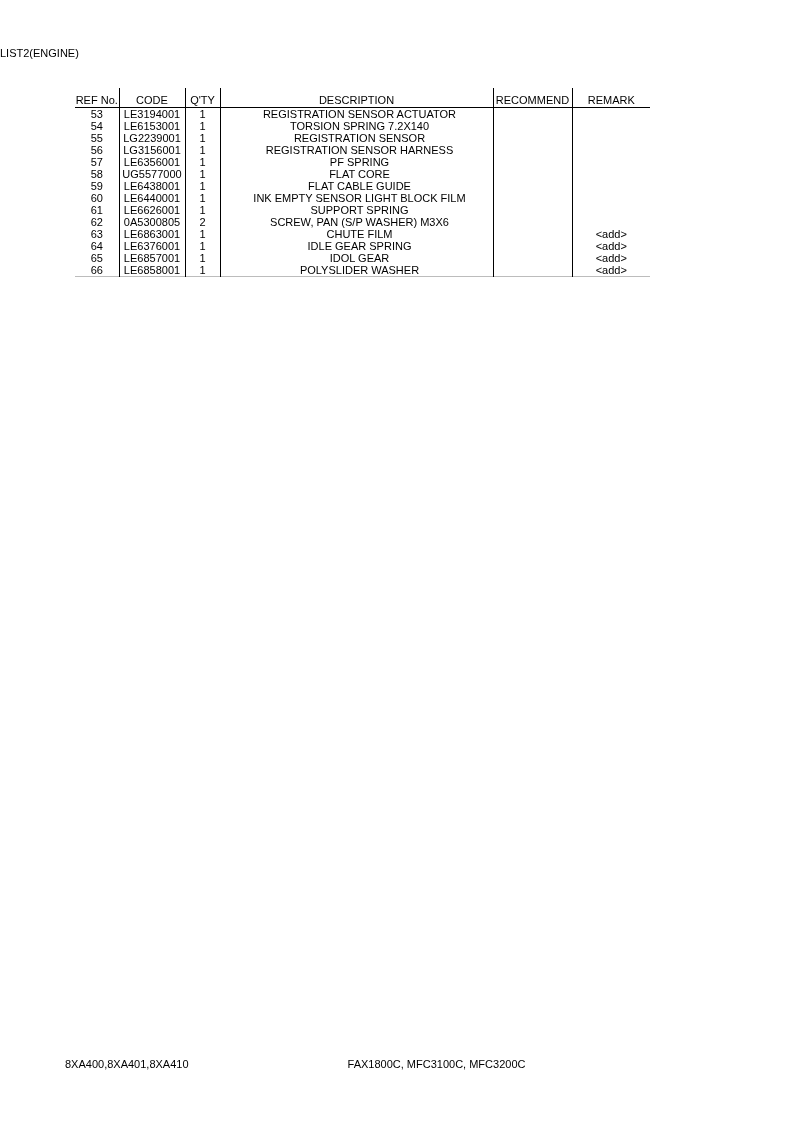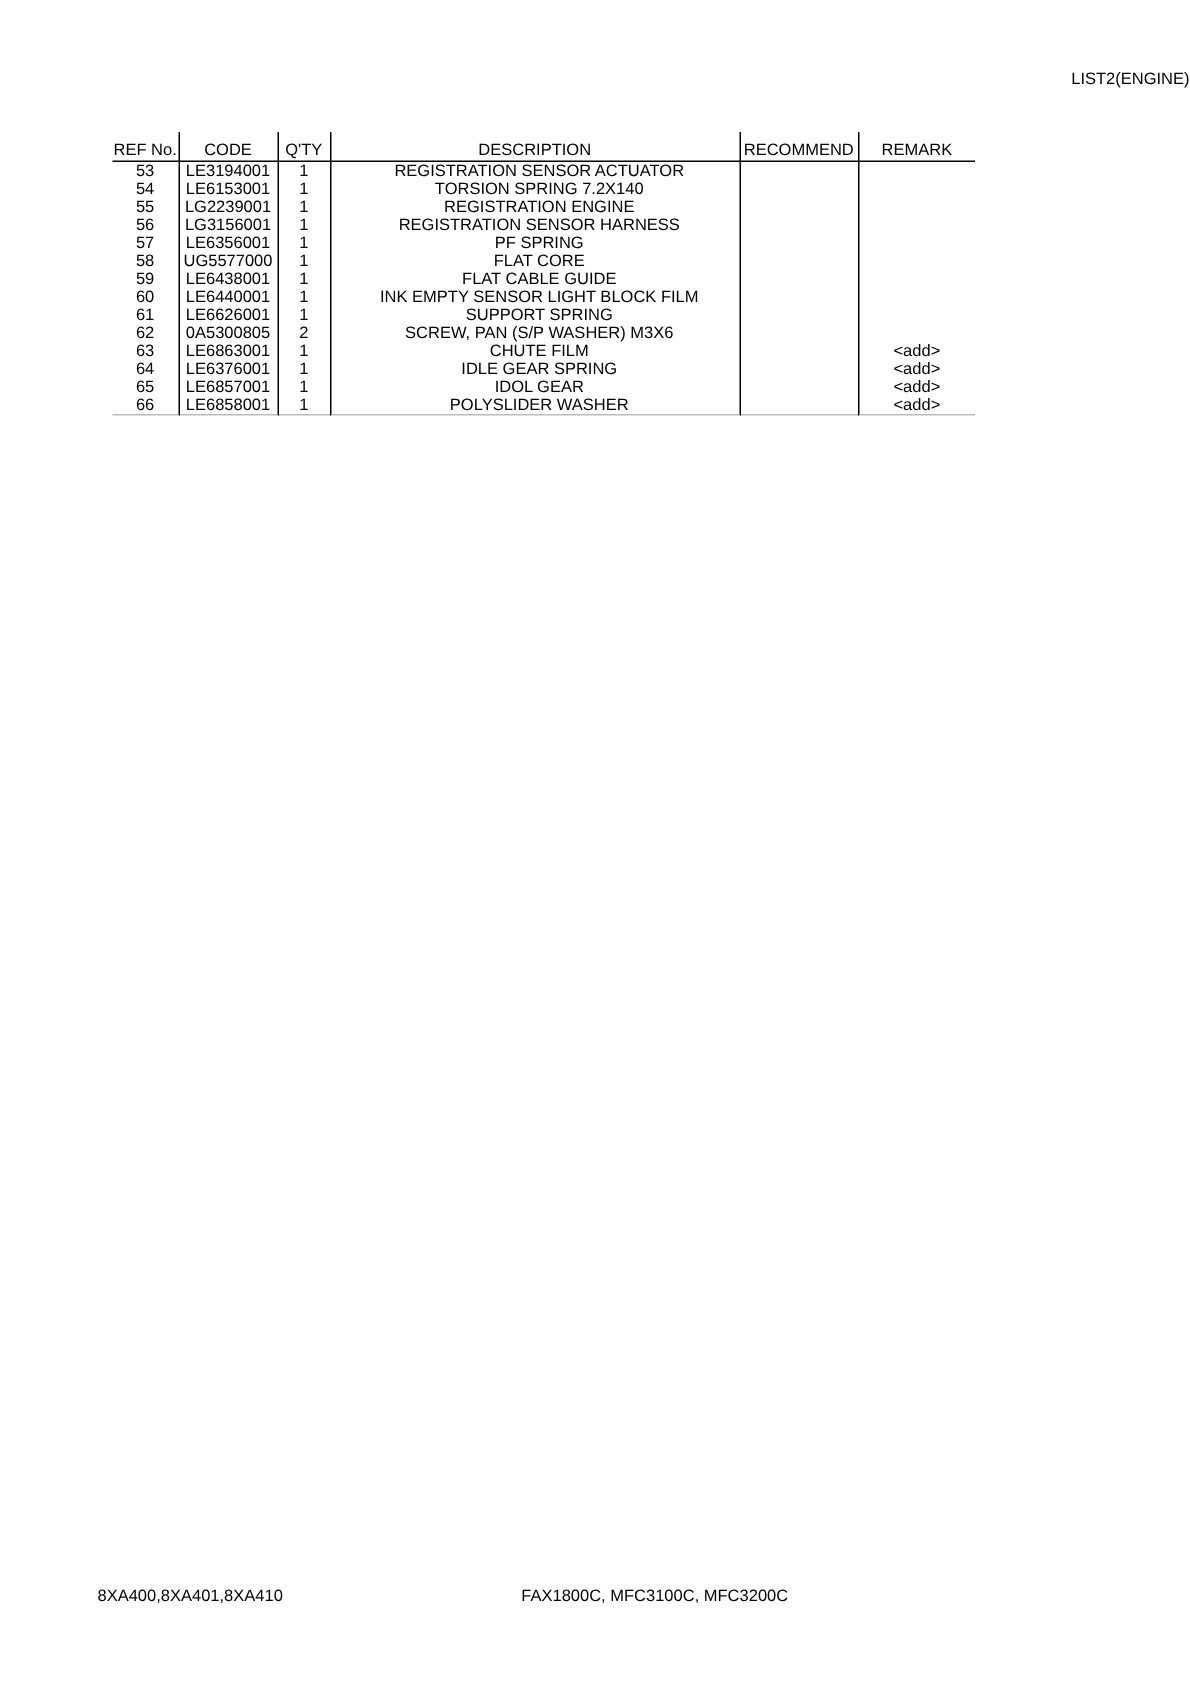--- a/index.html
+++ b/index.html
@@ -14,21 +14,21 @@
     background: #ffffff;
     font-family: "Liberation Sans", sans-serif;
     color: #000000;
     overflow: hidden;
   }
   .title {
     position: absolute;
     top: 47px;
     left: 0;
     width: 793px;
-    text-align: right;
+    text-align: left;
     font-size: 11px;
     line-height: 13px;
     white-space: pre;
   }
   table.parts-table {
     position: absolute;
     left: 75px;
     top: 88px;
     width: 575px;
     border-collapse: collapse;
@@ -135,21 +135,21 @@
         <td class="b-right">LE6153001</td>
         <td class="b-right">1</td>
         <td class="b-right col-desc">TORSION SPRING 7.2X140</td>
         <td class="b-right"></td>
         <td></td>
       </tr>
         <tr>
         <td class="b-right">55</td>
         <td class="b-right">LG2239001</td>
         <td class="b-right">1</td>
-        <td class="b-right col-desc">REGISTRATION ENGINE</td>
+        <td class="b-right col-desc">REGISTRATION SENSOR</td>
         <td class="b-right"></td>
         <td></td>
       </tr>
         <tr>
         <td class="b-right">56</td>
         <td class="b-right">LG3156001</td>
         <td class="b-right">1</td>
         <td class="b-right col-desc">REGISTRATION SENSOR HARNESS</td>
         <td class="b-right"></td>
         <td></td>

